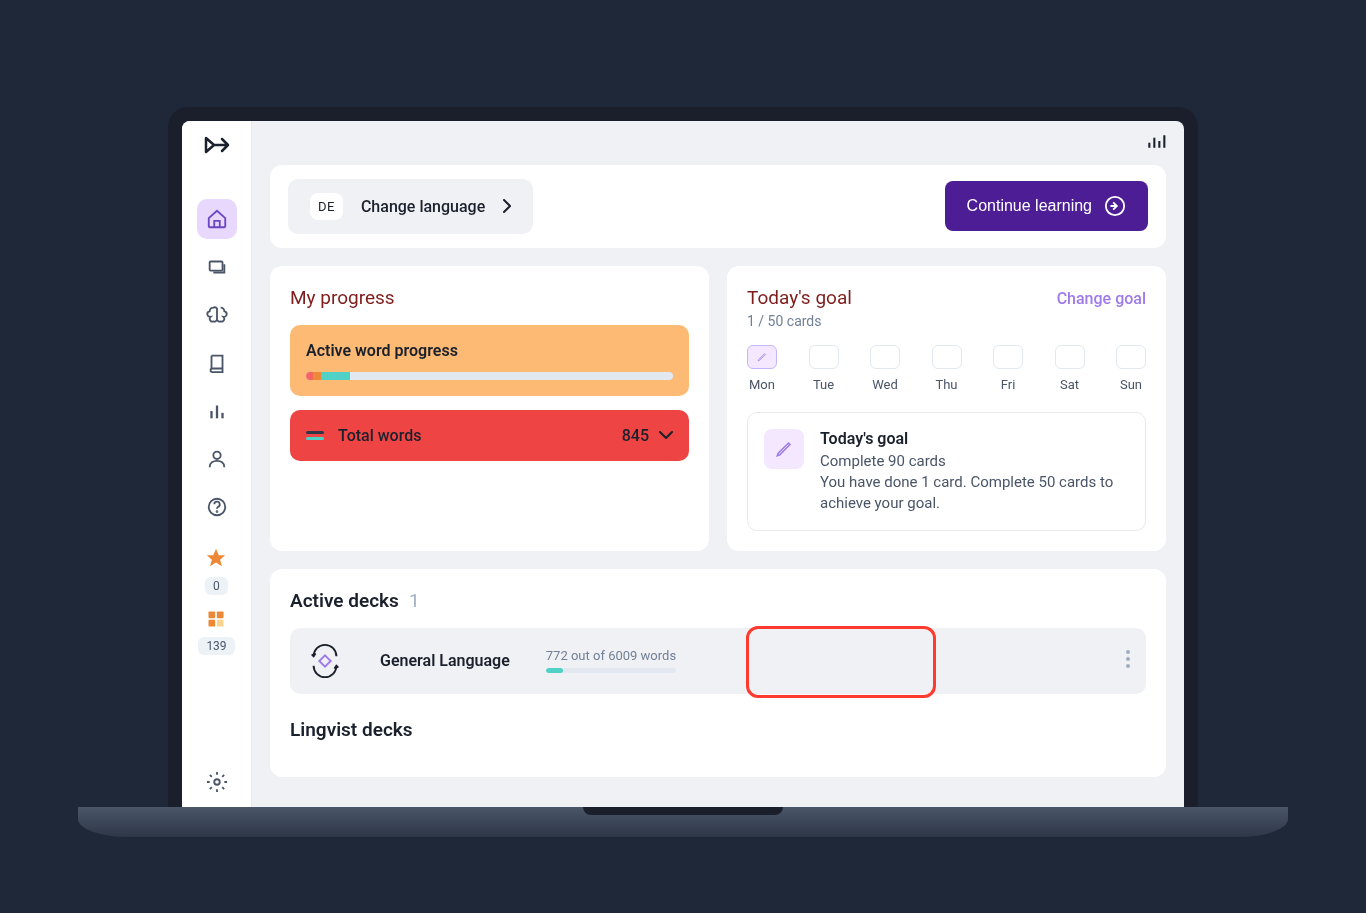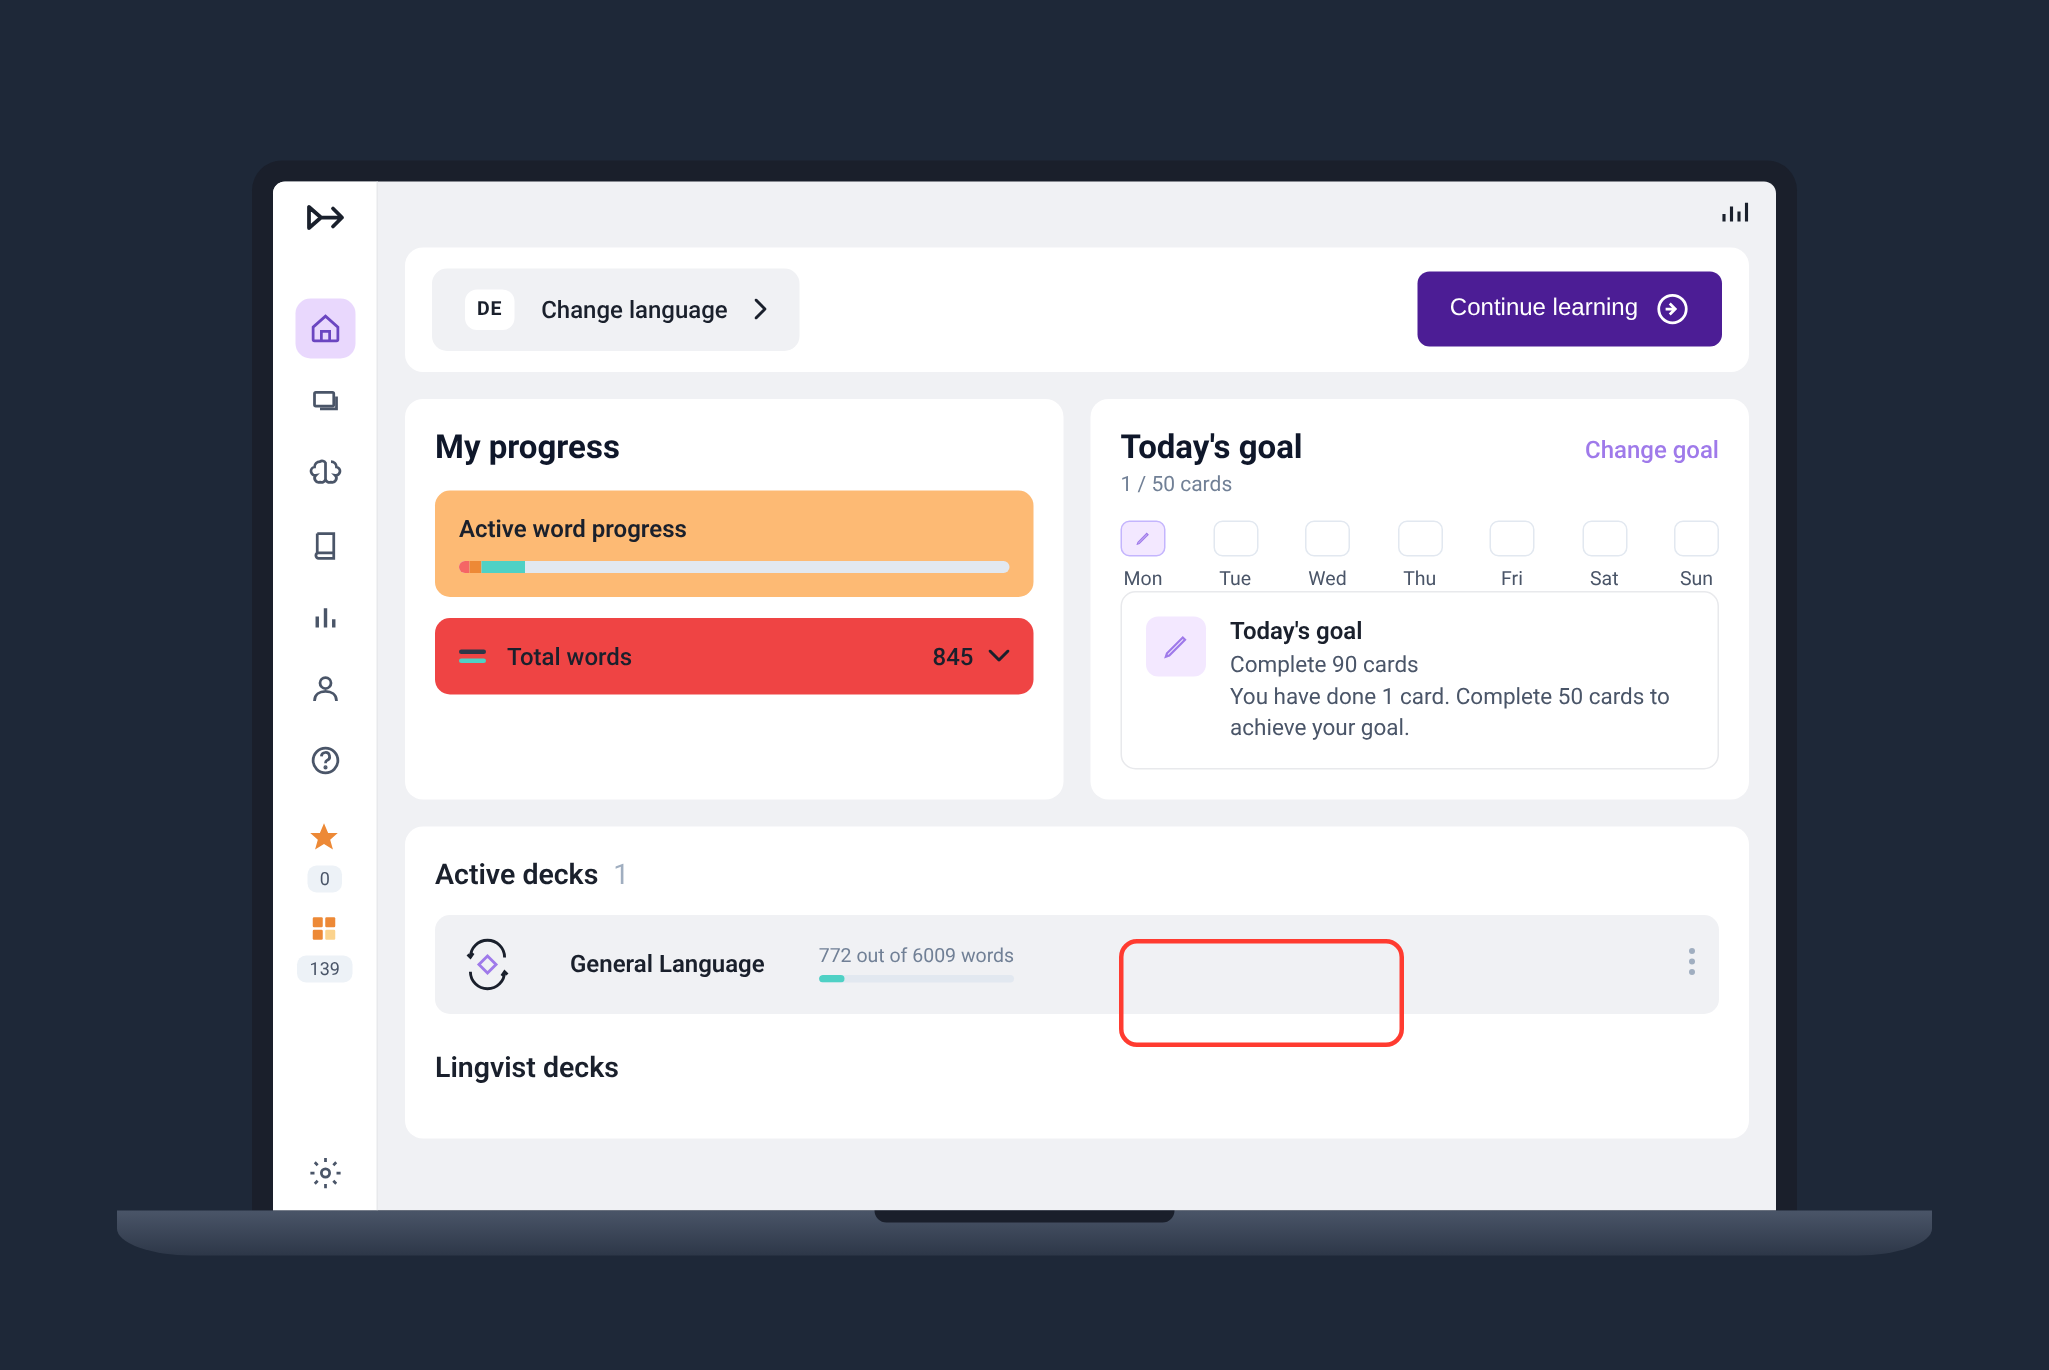--- a/index.html
+++ b/index.html
@@ -134,21 +134,21 @@
   display: flex;
   align-items: center;
   gap: 18px;
   cursor: pointer;
 }
 .lang-flag {
   background: #fff;
   border-radius: 8px;
   padding: 6px 8px;
   font-size: 13px;
-  font-weight: 700;
+  font-weight: 400;
   color: #1a202c;
   letter-spacing: 0.5px;
 }
 .lang-label {
   font-size: 16px;
   color: #1a202c;
   font-weight: 500;
 }
 .continue-btn {
   background: #4c1d95;
@@ -168,23 +168,23 @@
   grid-template-columns: 1fr 1fr;
   gap: 18px;
   margin-bottom: 18px;
 }
 .card {
   background: #fff;
   border-radius: 12px;
   padding: 20px;
 }
 .card-title {
-  font-size: 22px;
-  font-weight: 700;
-  color: #0f172a;
+  font-size: 19px;
+  font-weight: 400;
+  color: #7f1d1d;
   margin-bottom: 16px;
 }
 .progress-box {
   background: #fdba74;
   border-radius: 10px;
   padding: 16px;
   margin-bottom: 14px;
 }
 .progress-title {
   font-size: 16px;
@@ -240,20 +240,21 @@
 .change-goal {
   color: #9f7aea;
   font-size: 16px;
   font-weight: 500;
   cursor: pointer;
 }
 .goal-sub { font-size: 14px; color: #718096; margin-bottom: 16px; }
 .week-row {
   display: flex;
   justify-content: space-between;
+  margin-bottom: 20px;
   gap: 12px;
 }
 .day-col {
   display: flex;
   flex-direction: column;
   align-items: center;
   gap: 8px;
 }
 .day-box {
   width: 30px;

